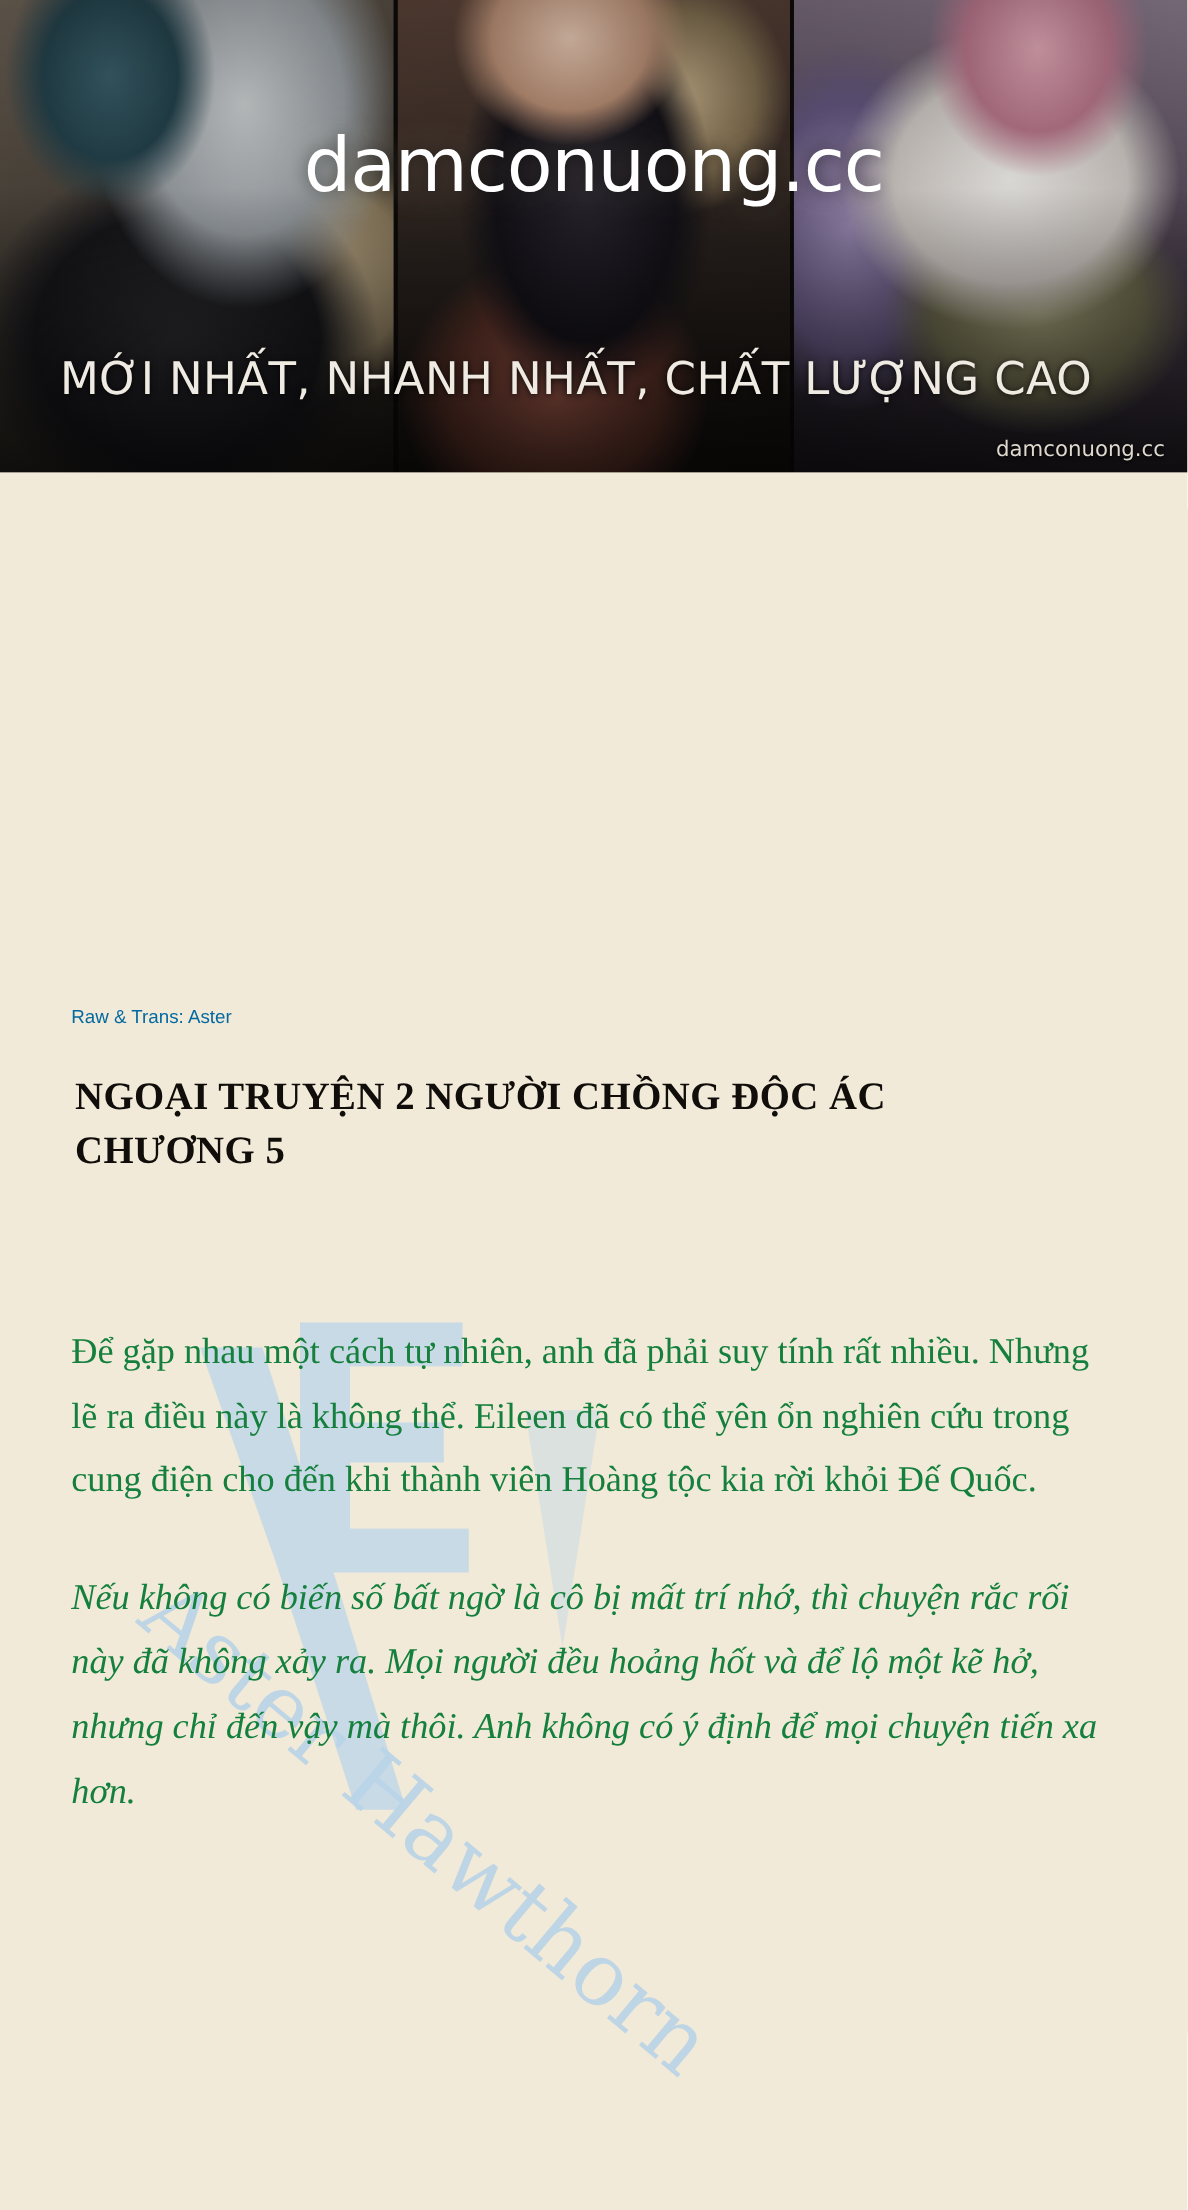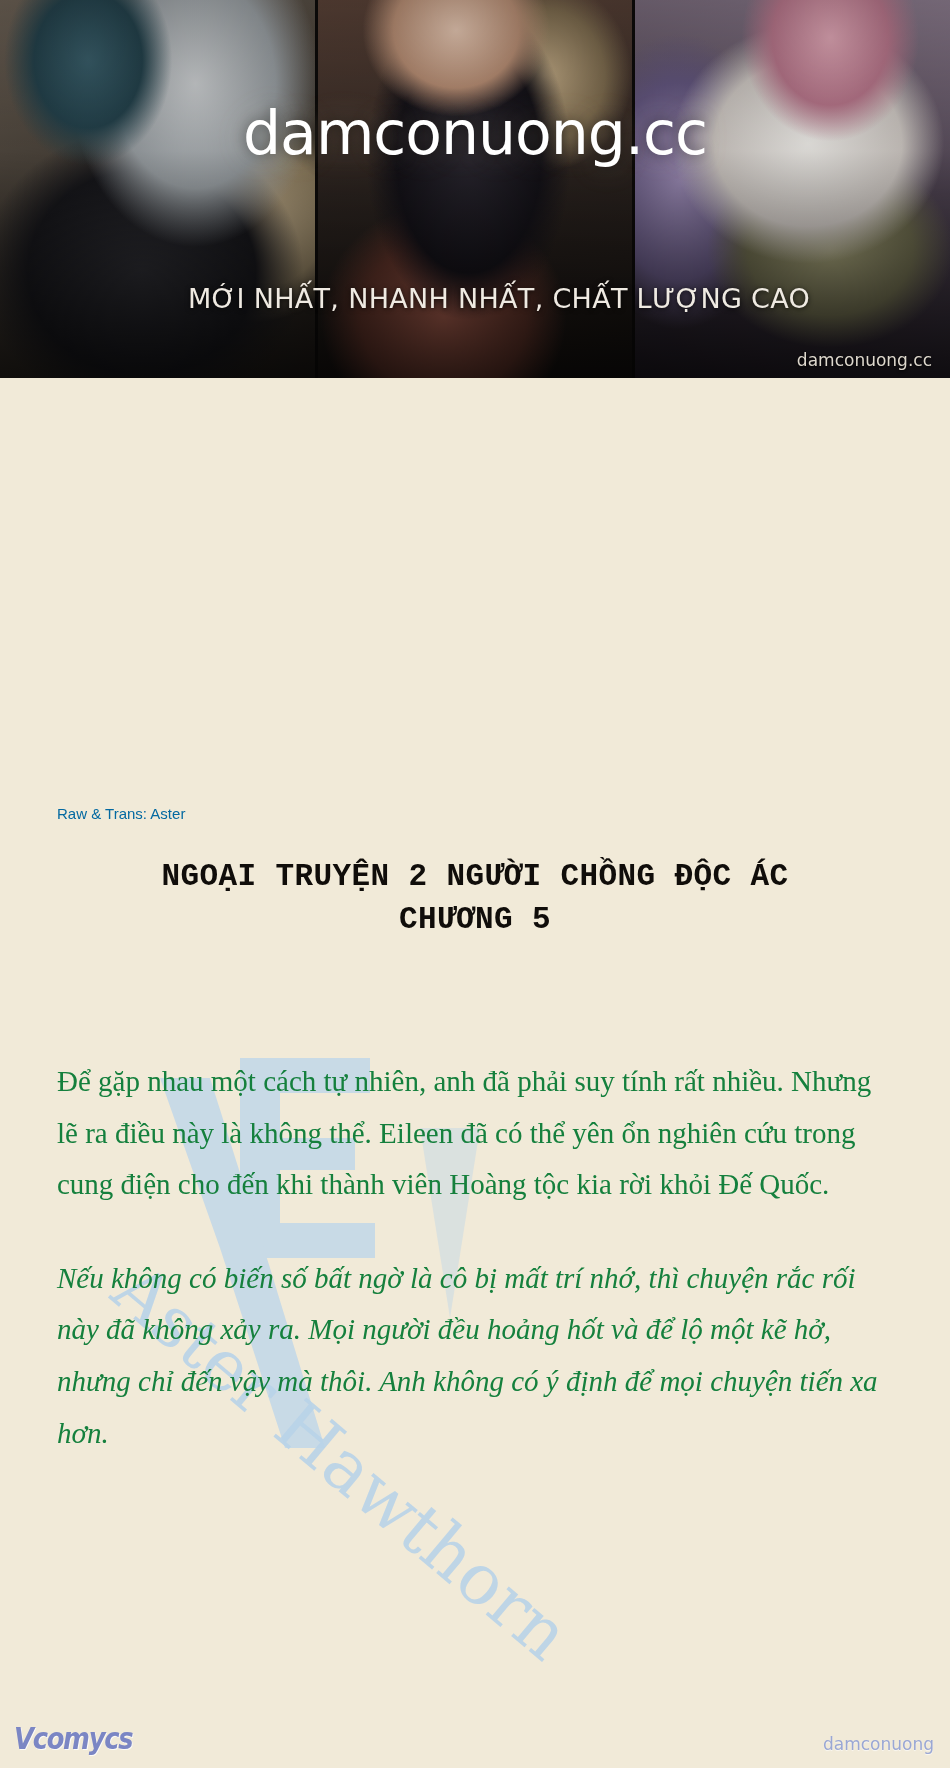--- a/index.html
+++ b/index.html
@@ -94,23 +94,22 @@
   .banner-line1 .hl {
     font-weight: bold;
     color: #f5c84a;
     background: #000000;
     padding: 1px 4px;
   }
   .banner-line2 {
     position: absolute;
     top: 283px;
     left: 0; right: 0;
-    text-align: center;
-    font-family: "DejaVu Sans", sans-serif;
-    font-size: 27px;
+    font-family: "DejaVu Sans", sans-serif;
+    font-size: 36px;
     color: #efeae2;
     letter-spacing: 0.3px;
     text-shadow: 0 1px 5px rgba(0,0,0,0.75);
     white-space: nowrap;
     padding-left: 48px;
   }
   .banner-url {
     position: absolute;
     right: 18px;
     bottom: 8px;
@@ -155,22 +154,22 @@
     top: 427px;
     font-family: "Liberation Sans", sans-serif;
     font-size: 15px;
     color: #0369a1;
   }
   .title {
     position: absolute;
     left: 60px;
     right: 60px;
     top: 478px;
-    text-align: center;
-    font-family: Liberation Mono, monospace;
+    text-align: left;
+    font-family: Liberation Serif, serif;
     font-weight: bold;
     font-size: 31px;
     line-height: 1.38;
     color: #100d0a;
     letter-spacing: 0.4px;
   }
   .body-text {
     position: absolute;
     left: 57px;
     right: 52px;
@@ -255,18 +254,14 @@
       <div>CHƯƠNG 5</div>
     </div>
 
     <div class="body-text">
       <p>Để gặp nhau một cách tự nhiên, anh đã phải suy tính rất nhiều. Nhưng lẽ ra điều này là không thể. Eileen đã có thể yên ổn nghiên cứu trong cung điện cho đến khi thành viên Hoàng tộc kia rời khỏi Đế Quốc.</p>
       <p>Nếu không có biến số bất ngờ là cô bị mất trí nhớ, thì chuyện rắc rối này đã không xảy ra. Mọi người đều hoảng hốt và để lộ một kẽ hở, nhưng chỉ đến vậy mà thôi. Anh không có ý định để mọi chuyện tiến xa hơn.</p>
     </div>
 
   </div>
 
-  <div class="bottombar">
-    <div class="vcomycs">Vcomycs</div>
-    <div class="damconuong-bottom">damconuong</div>
-  </div>
 
 </div>
 
 </body></html>

